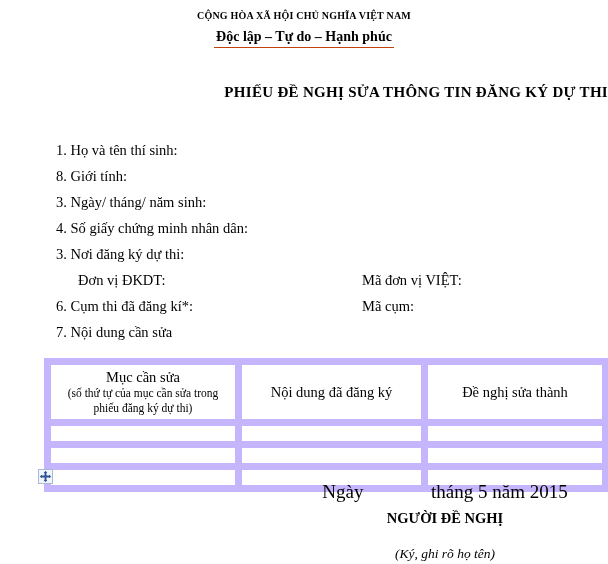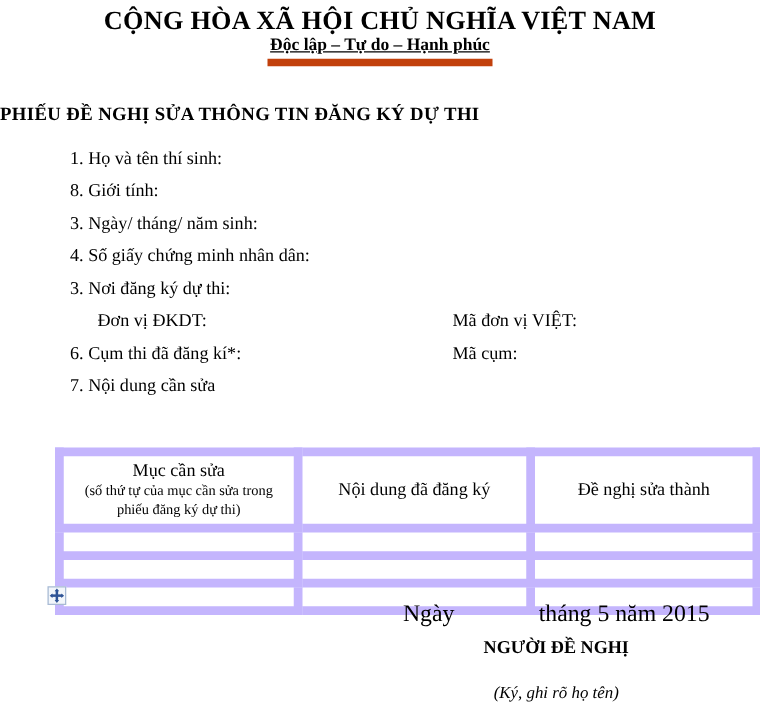--- a/index.html
+++ b/index.html
@@ -24,59 +24,58 @@
 
   
   .national-header {
     position: absolute;
     top: 6px;
     left: 0;
     right: 0;
     text-align: center;
   }
   .national-title {
-    font-size: 21px;
+    font-size: 10px;
     font-weight: bold;
     letter-spacing: 0.2px;
     line-height: 20px;
     white-space: nowrap;
   }
   .national-motto-wrap {
     margin-top: 2px;
     display: flex;
     justify-content: center;
   }
   .national-motto {
     font-size: 14px;
     font-weight: bold;
     line-height: 18px;
     padding: 0 2px 1px 2px;
-    border-bottom: 6px solid #c2410c;
+    border-bottom: 1px solid #c2410c;
     display: inline-block;
     white-space: nowrap;
-    text-decoration: underline;
   }
 
   
   .doc-title {
     position: absolute;
     top: 84px;
     left: 0;
     right: 0;
-    text-align: left;
+    text-align: right;
     font-size: 15px;
     font-weight: bold;
     letter-spacing: 0.3px;
     white-space: nowrap;
   }
 
   
   .form-list {
     position: absolute;
-    top: 114px;
+    top: 137px;
     left: 56px;
     width: 510px;
     text-decoration: underline;
   }
   .form-row {
     position: relative;
     height: 26px;
     line-height: 26px;
     font-size: 14.5px;
     white-space: nowrap;

